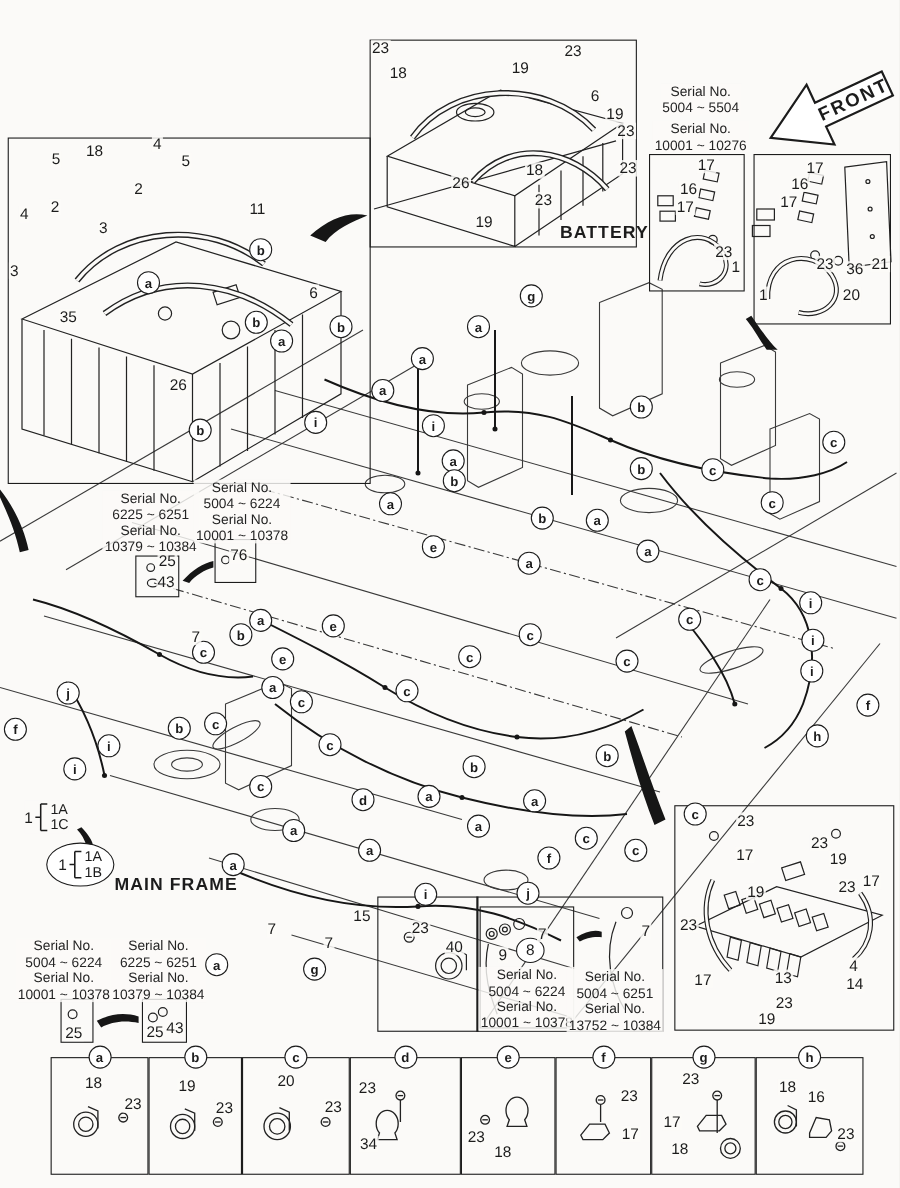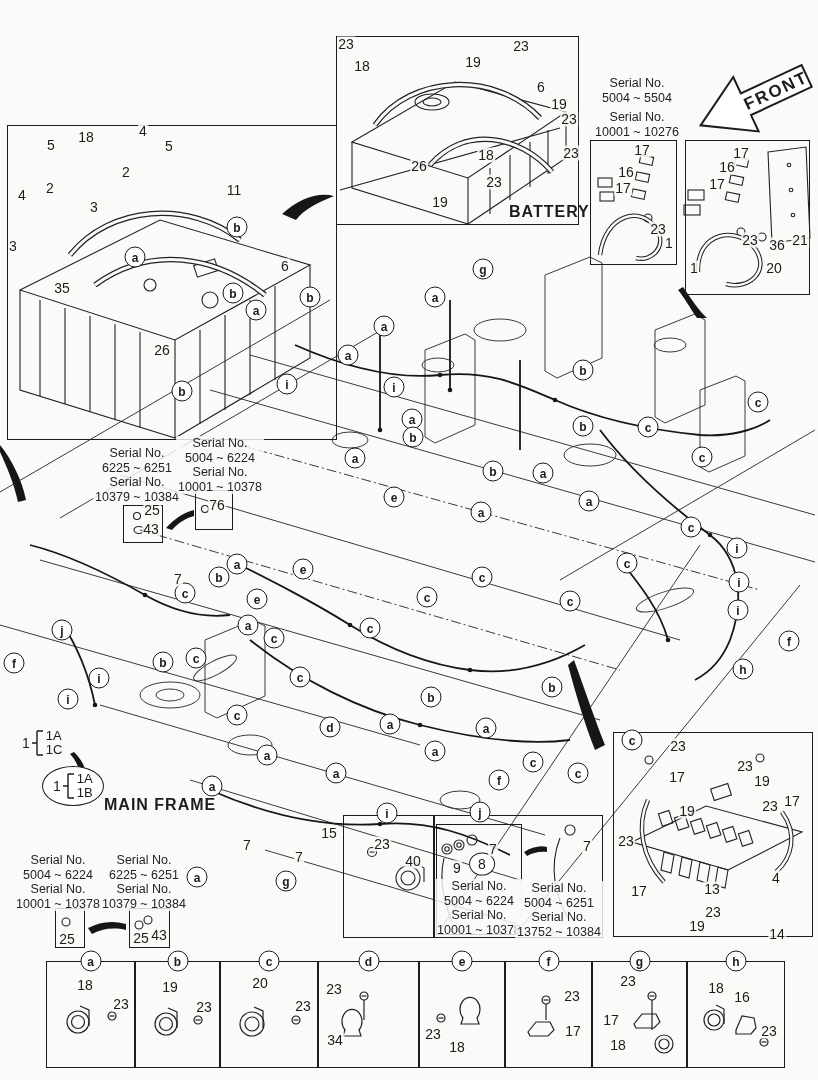--- a/index.html
+++ b/index.html
@@ -528,21 +528,21 @@
     <div class="ncall" style="left: 677px; top: 777px;">17</div>
     <div class="ncall" style="left: 745px; top: 766px;">23</div>
     <div class="ncall" style="left: 762px; top: 781px;">19</div>
     <div class="ncall" style="left: 770px; top: 806px;">23</div>
     <div class="ncall" style="left: 792px; top: 801px;">17</div>
     <div class="ncall" style="left: 687px; top: 811px;">19</div>
     <div class="ncall" style="left: 626px; top: 841px;">23</div>
     <div class="ncall" style="left: 639px; top: 891px;">17</div>
     <div class="ncall" style="left: 712px; top: 889px;">13</div>
     <div class="ncall" style="left: 776px; top: 878px;">4</div>
-    <div class="ncall" style="left: 777px; top: 934px;">14</div>
+    <div class="ncall" style="left: 777px; top: 895px;">14</div>
     <div class="ncall" style="left: 713px; top: 912px;">23</div>
     <div class="ncall" style="left: 697px; top: 926px;">19</div>
     <div class="ncall" style="left: 85px; top: 985px;">18</div>
     <div class="ncall" style="left: 121px; top: 1004px;">23</div>
     <div class="ncall" style="left: 170px; top: 987px;">19</div>
     <div class="ncall" style="left: 204px; top: 1007px;">23</div>
     <div class="ncall" style="left: 260px; top: 983px;">20</div>
     <div class="ncall" style="left: 303px; top: 1006px;">23</div>
     <div class="ncall" style="left: 334px; top: 989px;">23</div>
     <div class="ncall" style="left: 335px; top: 1040px;">34</div>

